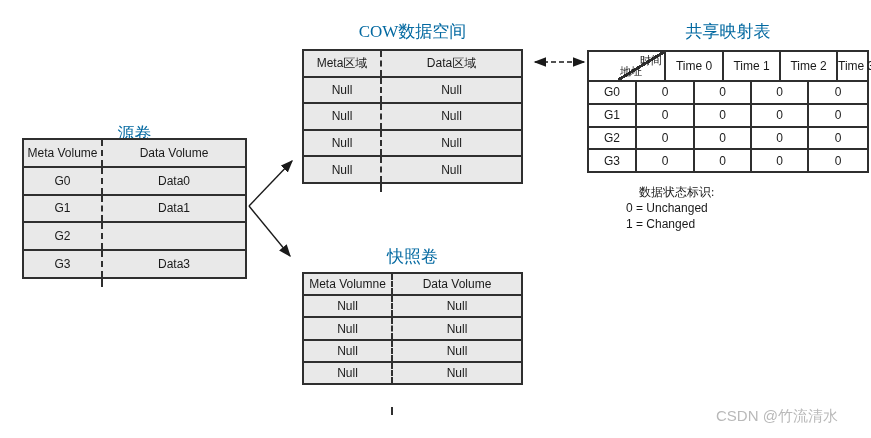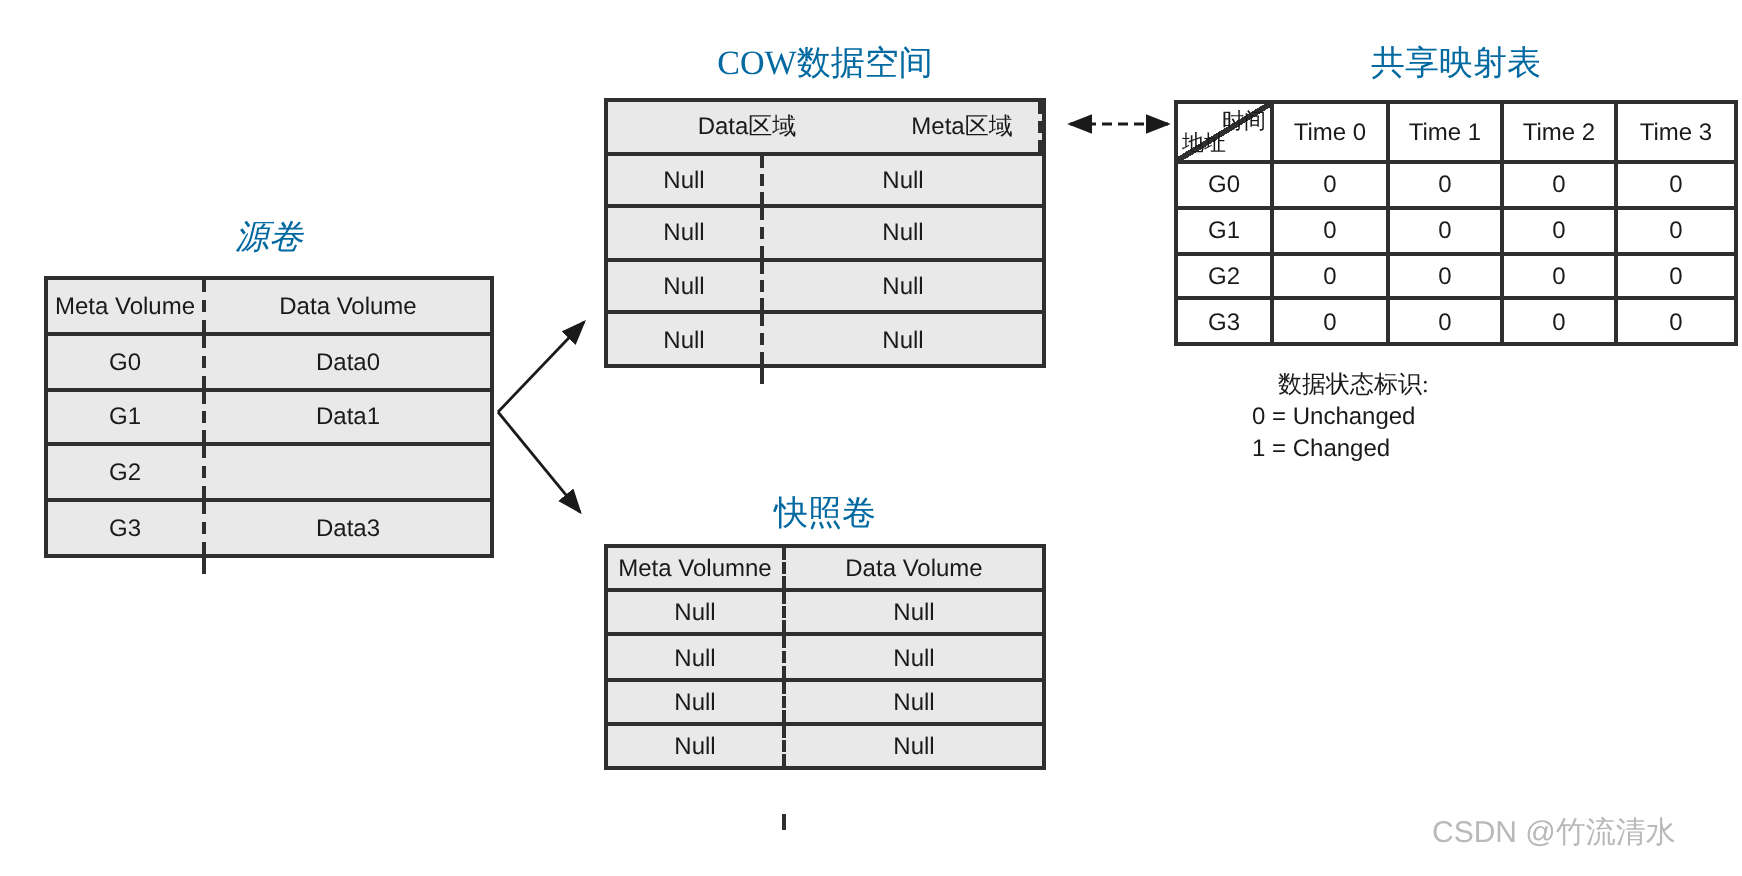--- a/index.html
+++ b/index.html
@@ -25,21 +25,21 @@
   }
   .vcell.meta { border-right:2px dashed #2f2f2f; }
   .vcell.data { flex:1; }
   .divider-tail { position:absolute; width:0; height:8px; border-left:2px dashed #2f2f2f; }
   
   .mtable {
     position:absolute; box-sizing:border-box; background:#ffffff;
     border:2px solid #2f2f2f; display:flex; flex-direction:column;
   }
   .mrow { display:grid; grid-template-columns:48px 58px 57px 57px 1fr; border-bottom:2px solid #2f2f2f; flex:1; min-height:0; }
-  .mrow.header { flex:0 0 28px; }
+  .mrow.header { flex:0 0 28px;padding-left:29px; }
   .mrow:last-child { border-bottom:0; }
   .mcell {
     display:flex; align-items:center; justify-content:center;
     border-right:2px solid #2f2f2f; font-size:12px; box-sizing:border-box; white-space:nowrap;
   }
   .mcell:last-child { border-right:0; }
   .corner {
     position:relative;
     background:linear-gradient(to bottom right, transparent 47%, #2f2f2f 47%, #2f2f2f 53%, transparent 53%);
   }
@@ -51,21 +51,21 @@
   
   .watermark { position:absolute; left:716px; top:407px; font-size:15px; color:#b9b9b9; white-space:nowrap; }
   
   #arrows { position:absolute; left:0; top:0; pointer-events:none; }
 </style>
 </head>
 <body>
 
 <div id="canvas">
 
-  <div class="title" style="left:22px; top:107px; width:225px;font-style:italic;">源卷</div>
+  <div class="title" style="left:22px; top:122px; width:225px;">源卷</div>
   <div class="title" style="left:302px; top:20px; width:221px;">COW数据空间</div>
   <div class="title" style="left:302px; top:245px; width:221px;">快照卷</div>
   <div class="title" style="left:587px; top:20px; width:282px;">共享映射表</div>
 
   <div class="vtable" style="left:22px; top:138px; width:225px; height:141px;">
     <div class="vrow">
       <div class="vcell meta" style="width:79px;">Meta Volume</div>
       <div class="vcell data">Data Volume</div>
     </div>
     <div class="vrow">
@@ -81,22 +81,22 @@
     </div>
     <div class="vrow">
       <div class="vcell meta" style="width:79px;">G3</div>
       <div class="vcell data">Data3</div>
     </div>
   </div>
   <div class="divider-tail" style="left:101px; top:279px;"></div>
 
   <div class="vtable" style="left:302px; top:49px; width:221px; height:135px;">
     <div class="vrow">
+      <div class="vcell meta" style="width:78px;">Meta区域</div>
       <div class="vcell data">Data区域</div>
-      <div class="vcell meta" style="width:78px;">Meta区域</div>
     </div>
     <div class="vrow">
       <div class="vcell meta" style="width:78px;">Null</div>
       <div class="vcell data">Null</div>
     </div>
     <div class="vrow">
       <div class="vcell meta" style="width:78px;">Null</div>
       <div class="vcell data">Null</div>
     </div>
     <div class="vrow">

